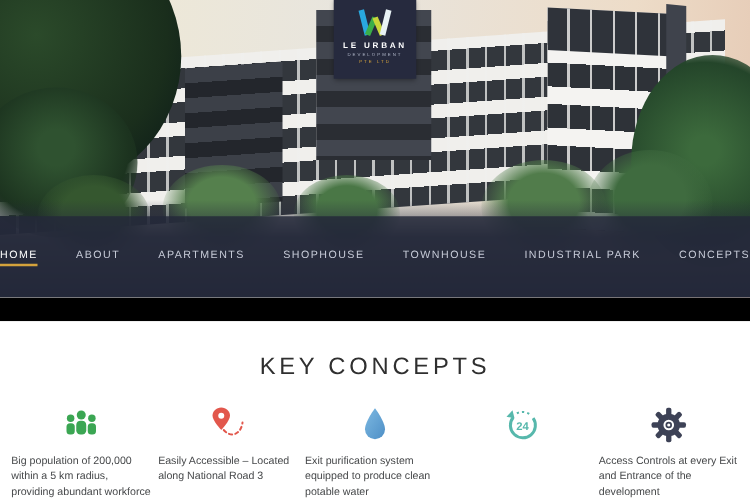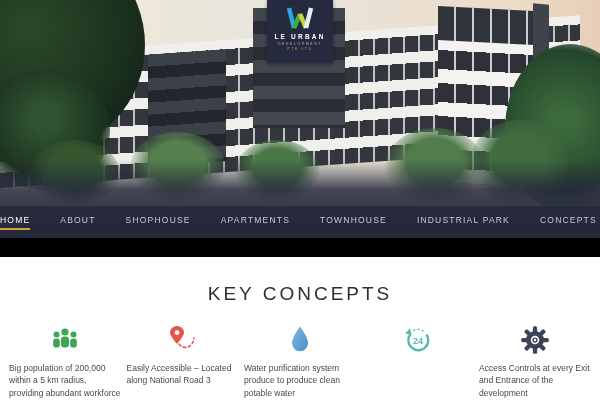--- a/index.html
+++ b/index.html
@@ -57,22 +57,22 @@
 
   
   .logo-box { position:absolute; left:267px; top:0; width:66px; height:63px; z-index:6;
       background:#262a3e; display:flex; flex-direction:column; align-items:center;
       padding-top:5px; box-shadow:0 1px 4px rgba(0,0,0,.4); cursor:pointer; }
   .logo-name { color:#fff; font-size:6.5px; font-weight:bold; letter-spacing:2.2px; margin-top:2px; white-space:nowrap; }
   .logo-sub  { color:#aeb4c6; font-size:3.5px; letter-spacing:1.6px; margin-top:1.5px; white-space:nowrap; }
   .logo-sub2 { color:#d4a23c; font-size:3.5px; letter-spacing:1.6px; margin-top:1px; white-space:nowrap; }
 
   
-  .nav { position:absolute; left:0; right:0; bottom:0; height:32px; z-index:7;
-      display:flex; align-items:center; justify-content:flex-start; gap:30px;
+  .nav { position:absolute; left:0; right:0; bottom:0; height:65px; z-index:7;
+      display:flex; align-items:center; justify-content:space-between; gap:30px;
       background:rgba(36,40,57,.84); }
   .nav a { color:#c7cbd8; font-size:8.5px; letter-spacing:1.2px; text-decoration:none;
       white-space:nowrap; padding-bottom:3px; border-bottom:2px solid transparent; }
   .nav a.active { color:#ffffff; border-bottom-color:#d4a23c; }
 
   
   .black-band { width:600px; height:19px; background:#000; }
 
   
   .concepts { width:600px; background:#fff; padding-top:26px; }
@@ -111,22 +111,22 @@
       <line x1="23" y1="23" x2="28" y2="3" stroke="#e8f2f5" stroke-width="4.5"></line>
     </svg>
     <div class="logo-name">LE URBAN</div>
     <div class="logo-sub">DEVELOPMENT</div>
     <div class="logo-sub2">PTE LTD</div>
   </div>
 
   <div class="nav">
     <a href="#" class="active">HOME</a>
     <a href="#">ABOUT</a>
+    <a href="#">APARTMENTS</a>
     <a href="#">SHOPHOUSE</a>
-    <a href="#">APARTMENTS</a>
     <a href="#">TOWNHOUSE</a>
     <a href="#">INDUSTRIAL PARK</a>
     <a href="#">CONCEPTS</a>
   </div>
 </div>
 
 <div class="black-band"></div>
 
 <div class="concepts">
   <h2>KEY CONCEPTS</h2>
@@ -165,21 +165,21 @@
         <svg width="24" height="30" viewBox="0 0 24 30">
           <defs>
             <linearGradient id="dropg" x1="0" y1="0" x2="1" y2="1">
               <stop offset="0" stop-color="#7db9e2"></stop>
               <stop offset="1" stop-color="#4e8fc6"></stop>
             </linearGradient>
           </defs>
           <path d="M12 1.5 C12 1.5 4 12 4 18.3 a8 8 0 0 0 16 0 C20 12 12 1.5 12 1.5 Z" fill="url(#dropg)"></path>
         </svg>
       </div>
-      <p>Water purification system produce to produce clean potable water</p>
+      <p>Exit purification system equipped to produce clean potable water</p>
     </div>
 
     <div class="feature">
       <div class="icon-wrap">
         <svg width="30" height="30" viewBox="0 0 30 30">
           <path d="M7.5 9 A10 10 0 1 0 23.5 9.5" stroke="#57B8AC" stroke-width="2.4" fill="none"></path>
           <path d="M10.5 5.6 A10 10 0 0 1 21.8 7.2" stroke="#57B8AC" stroke-width="1.6" stroke-dasharray="1.8 2.4" fill="none"></path>
           <path d="M8.6 9.6 L2.2 8.4 L7 3.2 Z" fill="#57B8AC"></path>
           <text x="15" y="19" text-anchor="middle" font-size="9" font-weight="bold" fill="#57B8AC" font-family="Liberation Sans, sans-serif">24</text>
         </svg>

